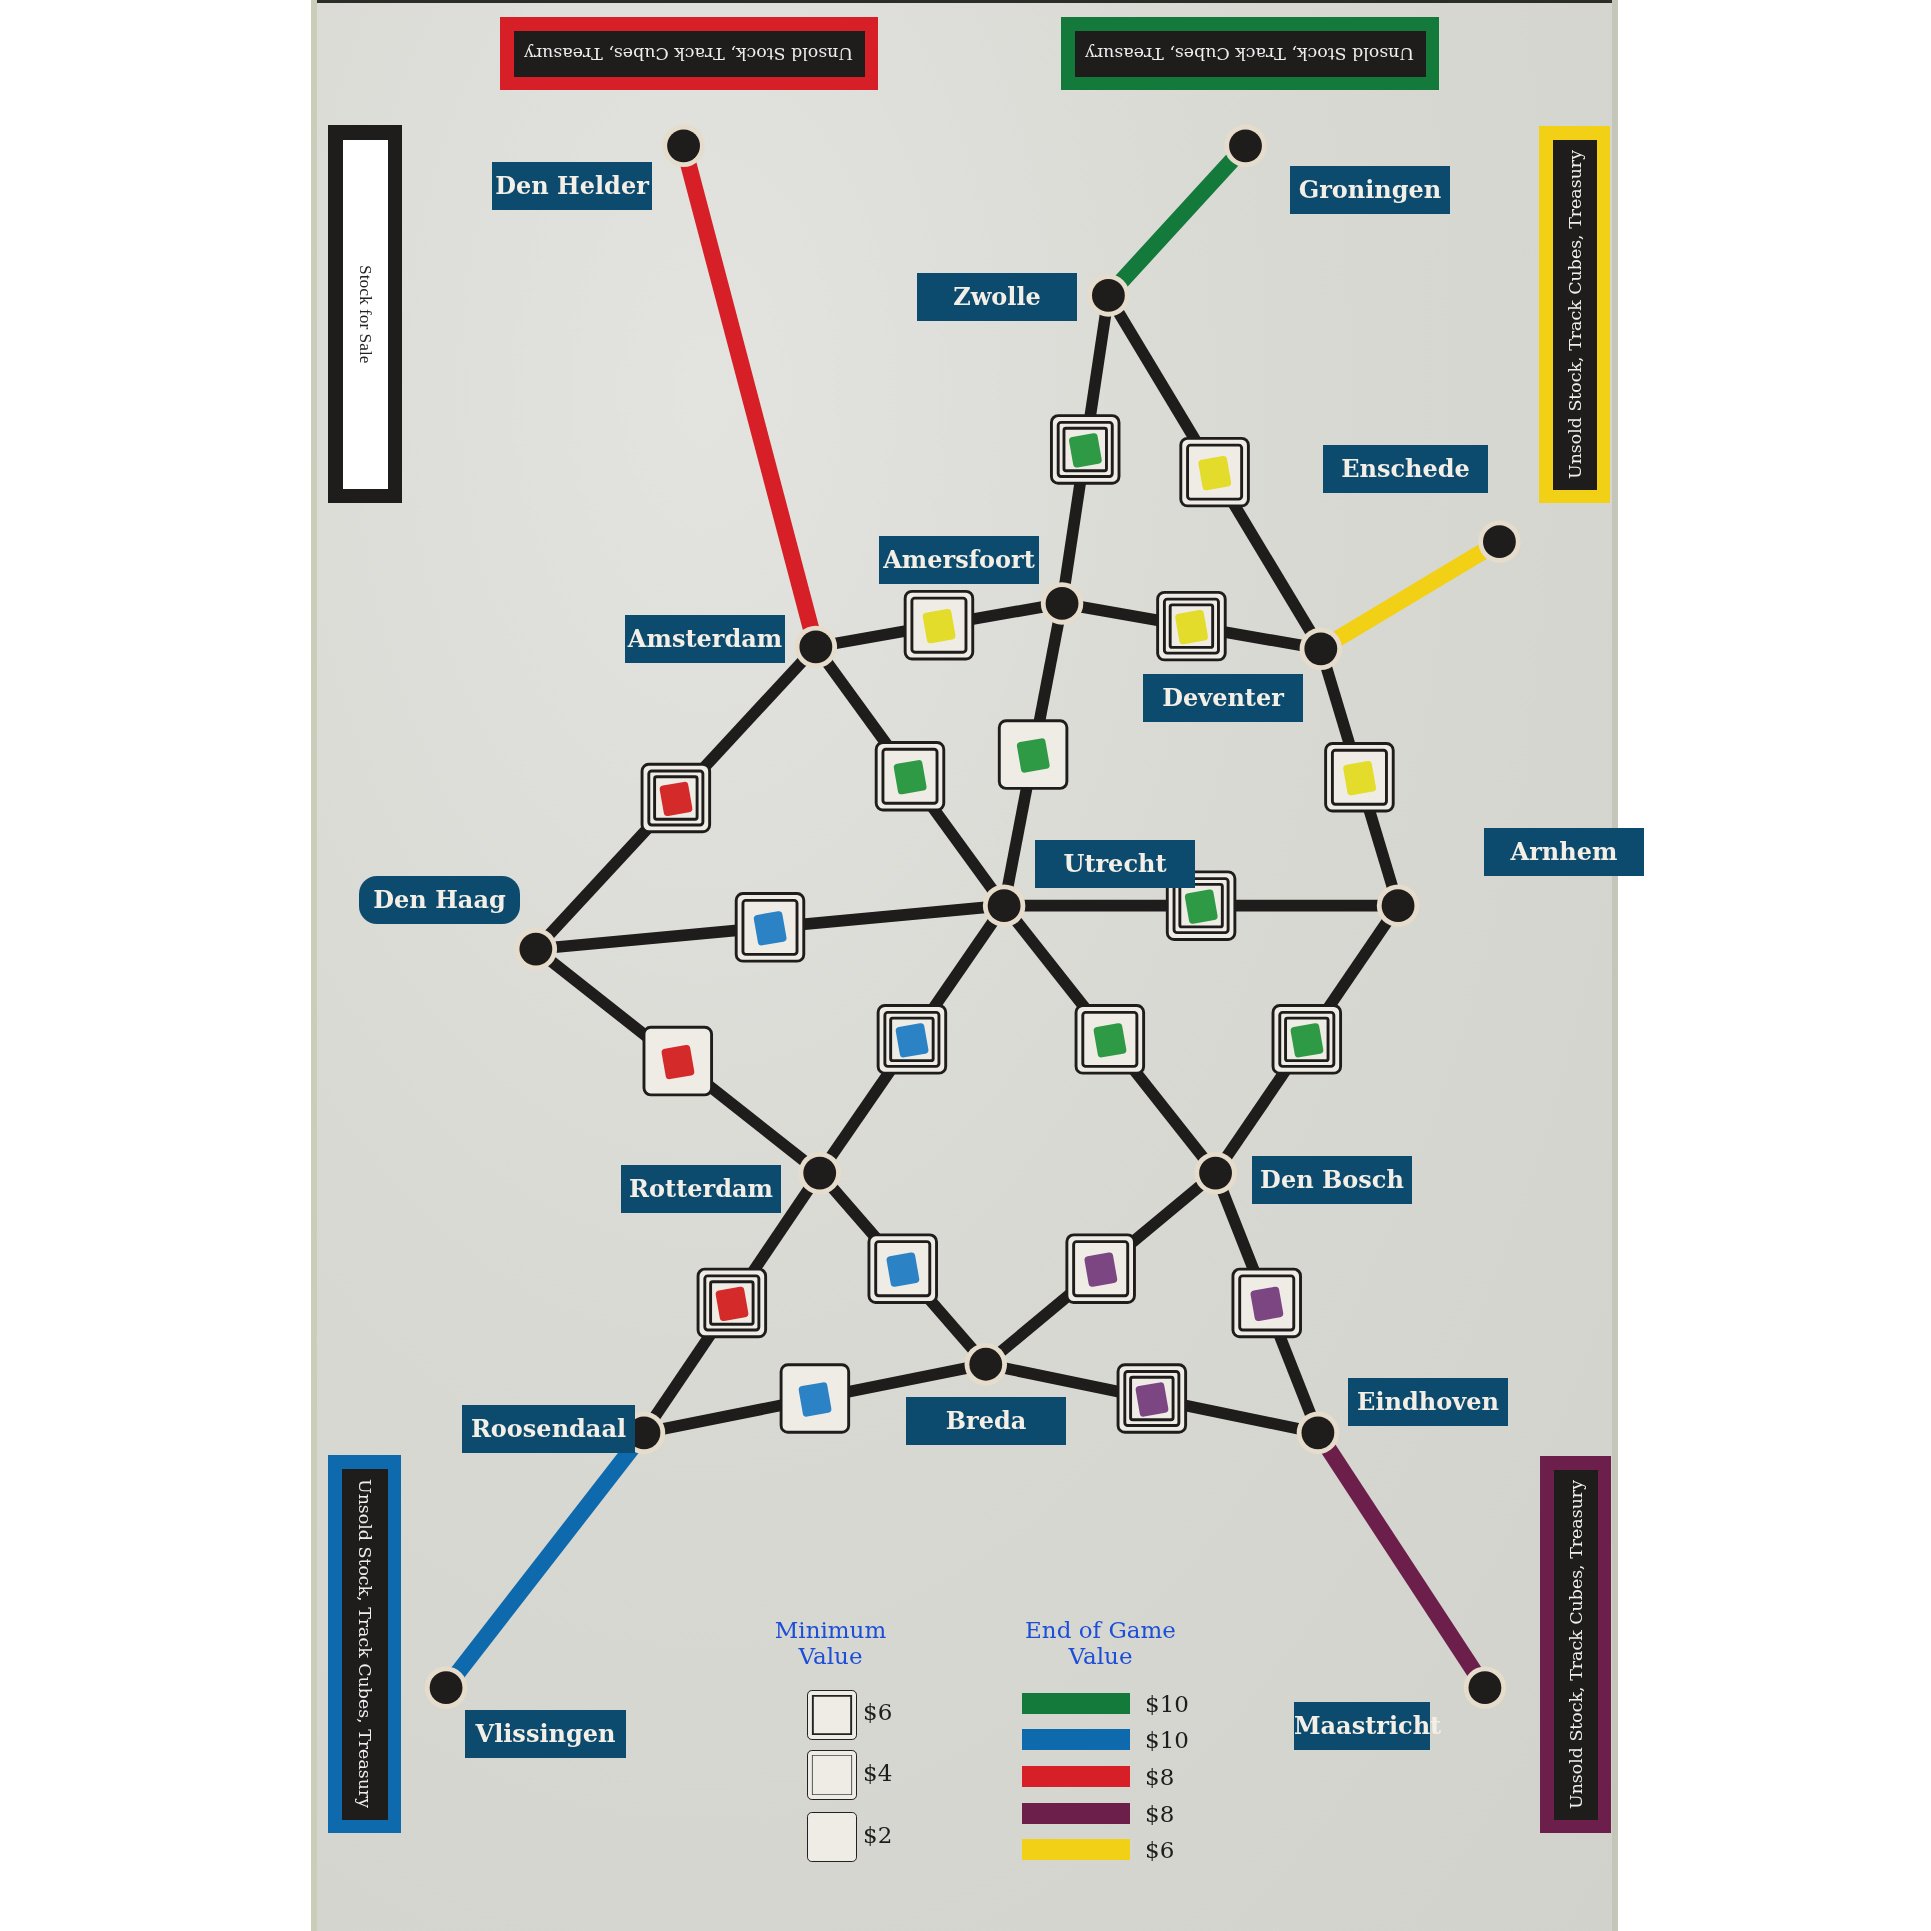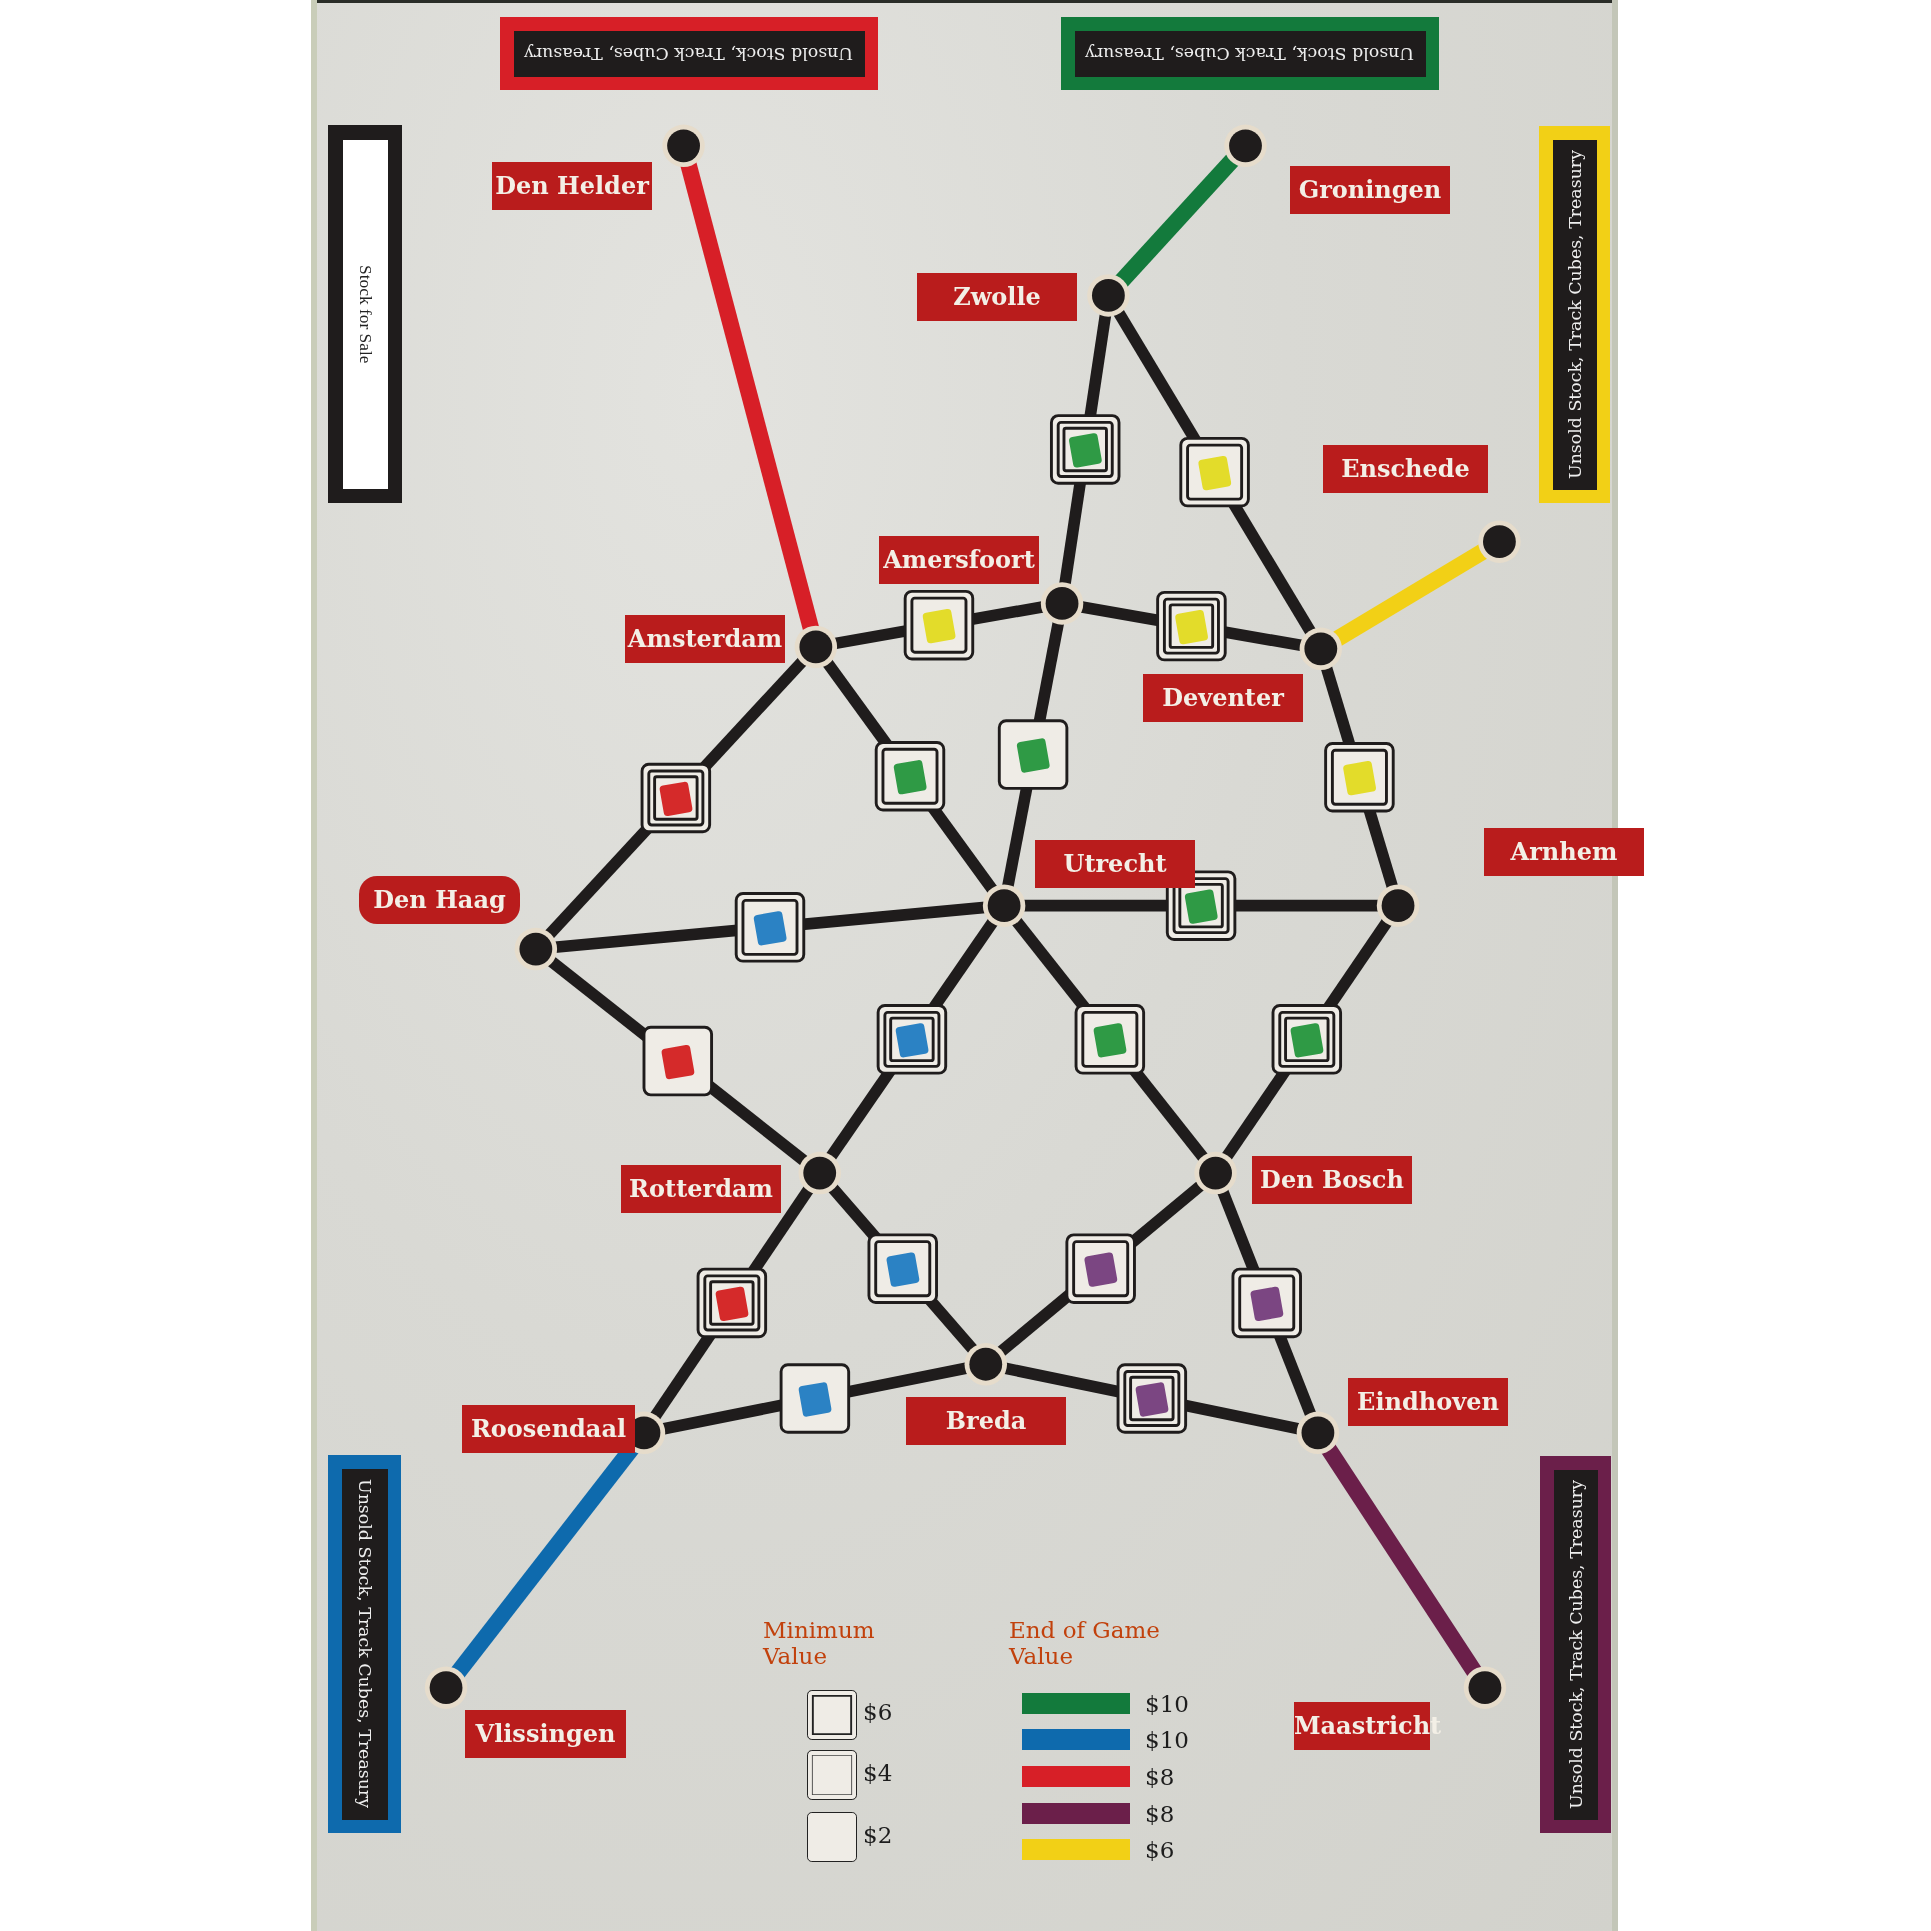--- a/index.html
+++ b/index.html
@@ -3,28 +3,28 @@
 <meta charset="utf-8">
 <style>
   html,body{margin:0;padding:0;background:#ffffff;}
   body{width:1931px;height:1931px;position:relative;overflow:hidden;font-family:"DejaVu Serif","Liberation Serif",serif;}
   #board{position:absolute;left:311px;top:0;width:1307px;height:1931px;
     background:radial-gradient(ellipse at 30% 20%,#e3e3df 0%,#d9d9d4 45%,#d2d2cc 100%);
     border-top:3.9px solid #2a2d28;box-sizing:border-box;}
   #board-edge-l{position:absolute;left:311px;top:0;width:5.8px;height:1931px;background:#c9cdb9;}
   #board-edge-r{position:absolute;left:1612px;top:0;width:5.8px;height:1931px;background:#c3c6b8;}
   svg#net{position:absolute;left:0;top:0;width:1931px;height:1931px;}
-  .label{position:absolute;background:#b91c1c;color:#f3efe6;font-family:"DejaVu Serif","Liberation Serif",serif;
+  .label{position:absolute;background:#0c4a6e;color:#f3efe6;font-family:"DejaVu Serif","Liberation Serif",serif;
     font-weight:bold;font-size:24px;height:48px;line-height:48px;text-align:center;white-space:nowrap;}
   .pbox{position:absolute;box-sizing:border-box;}
   .pbox .inner{position:absolute;left:13.5px;right:13.5px;top:13.5px;bottom:13.5px;background:#1f1c1c;color:#eee;
     display:flex;align-items:center;justify-content:center;font-size:17.4px;white-space:nowrap;}
   .vtxt{writing-mode:vertical-rl;}
   .rot180{transform:rotate(180deg);}
-  .legend-h{position:absolute;color:#c2410c;font-size:23px;line-height:26px;}
+  .legend-h{position:absolute;text-align:center;color:#1d4ed8;font-size:23px;line-height:26px;}
   .lg-val{position:absolute;font-size:23px;color:#1d1d1d;}
   .lg-bar{position:absolute;width:108px;height:21px;}
   .lg-sq{position:absolute;background:#efece6;box-sizing:border-box;border:1.9px solid #222;border-radius:4.8px;}
 </style>
 </head>
 <body>
 
 <div id="board"></div>
 <div id="board-edge-l"></div>
 <div id="board-edge-r"></div>

